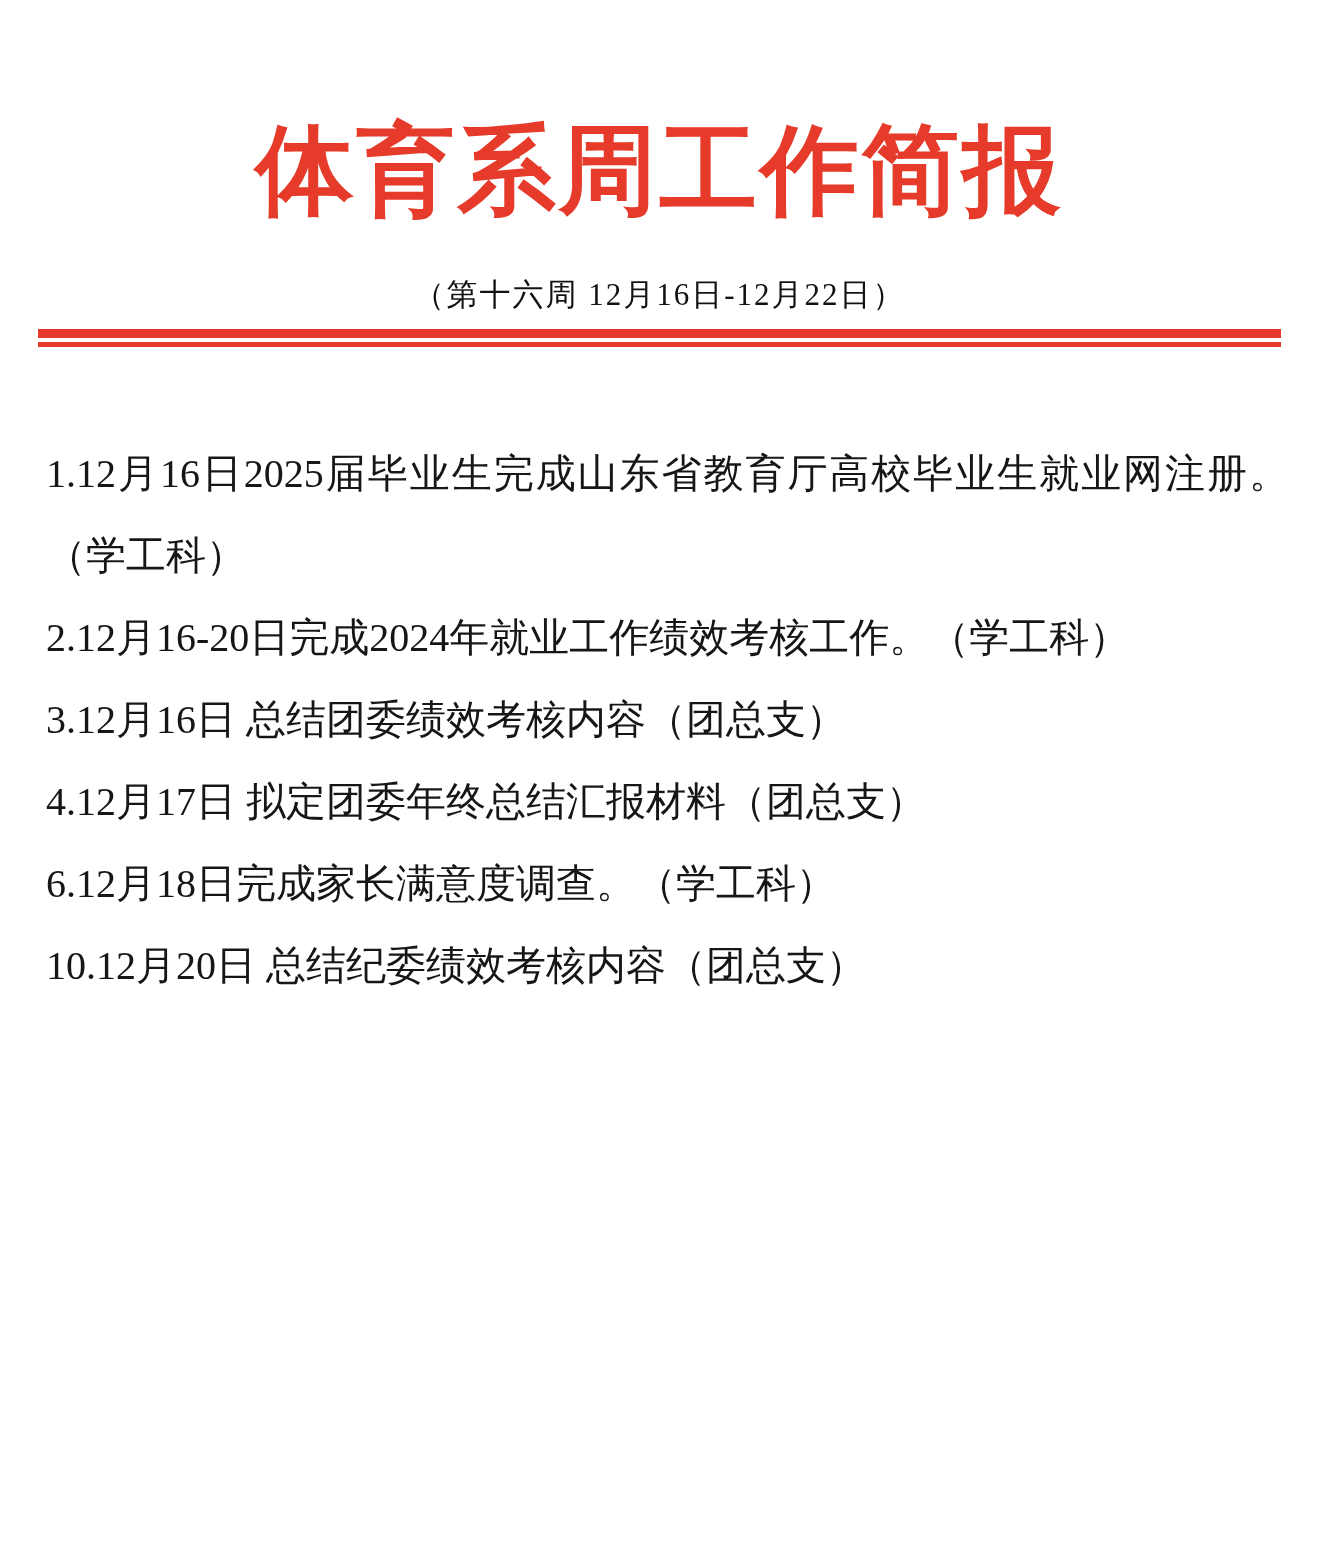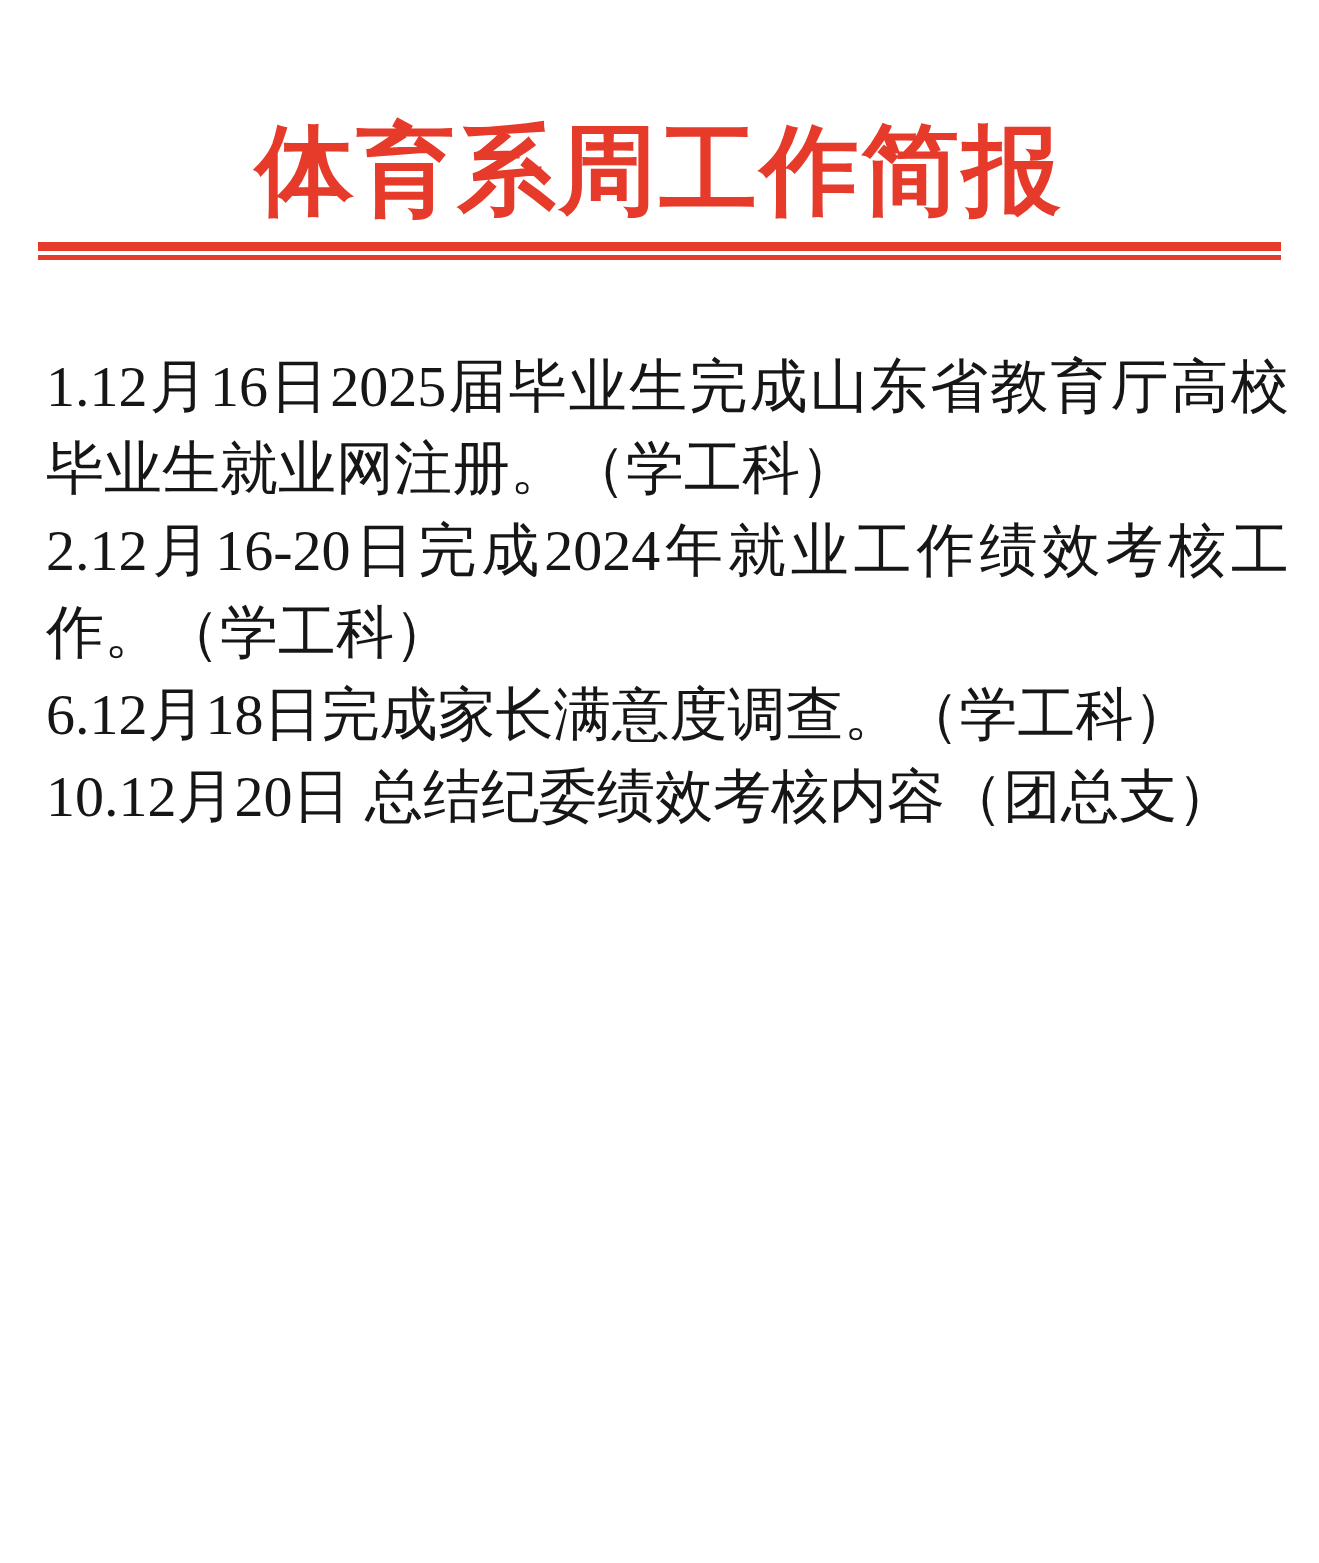--- a/index.html
+++ b/index.html
@@ -43,43 +43,46 @@
     background: var(--accent, #e63b2a);
   }
   .rule-thin {
     height: 5px;
     margin-top: 4px;
     background: var(--accent, #e63b2a);
   }
   .report-body {
     margin-top: 86px;
     padding: 0 30px 0 46px;
-    font-size: 58px;
+    font-size: 40px;
     line-height: 82px;
     color: #161616;
   }
   .report-item {
     margin: 0;
     text-align: justify;
     text-justify: inter-character;
   }
 </style>
 </head>
 <body>
 
 <div class="page" style="--accent: #e63b2a; background: rgb(255, 255, 255); color: rgb(22, 22, 22);">
 
   <h1 class="doc-title">体育系周工作简报</h1>
 
+  <div class="doc-subtitle">（第十六周 12月16日-12月22日）</div>
 
   <div class="double-rule">
     <div class="rule-thick"></div>
     <div class="rule-thin"></div>
   </div>
 
   <div class="report-body">
     <p class="report-item">1.12月16日2025届毕业生完成山东省教育厅高校毕业生就业网注册。（学工科）</p>
     <p class="report-item">2.12月16-20日完成2024年就业工作绩效考核工作。（学工科）</p>
+    <p class="report-item">3.12月16日 总结团委绩效考核内容（团总支）</p>
+    <p class="report-item">4.12月17日 拟定团委年终总结汇报材料（团总支）</p>
     <p class="report-item">6.12月18日完成家长满意度调查。（学工科）</p>
     <p class="report-item">10.12月20日 总结纪委绩效考核内容（团总支）</p>
   </div>
 
 </div>
 
 </body></html>

